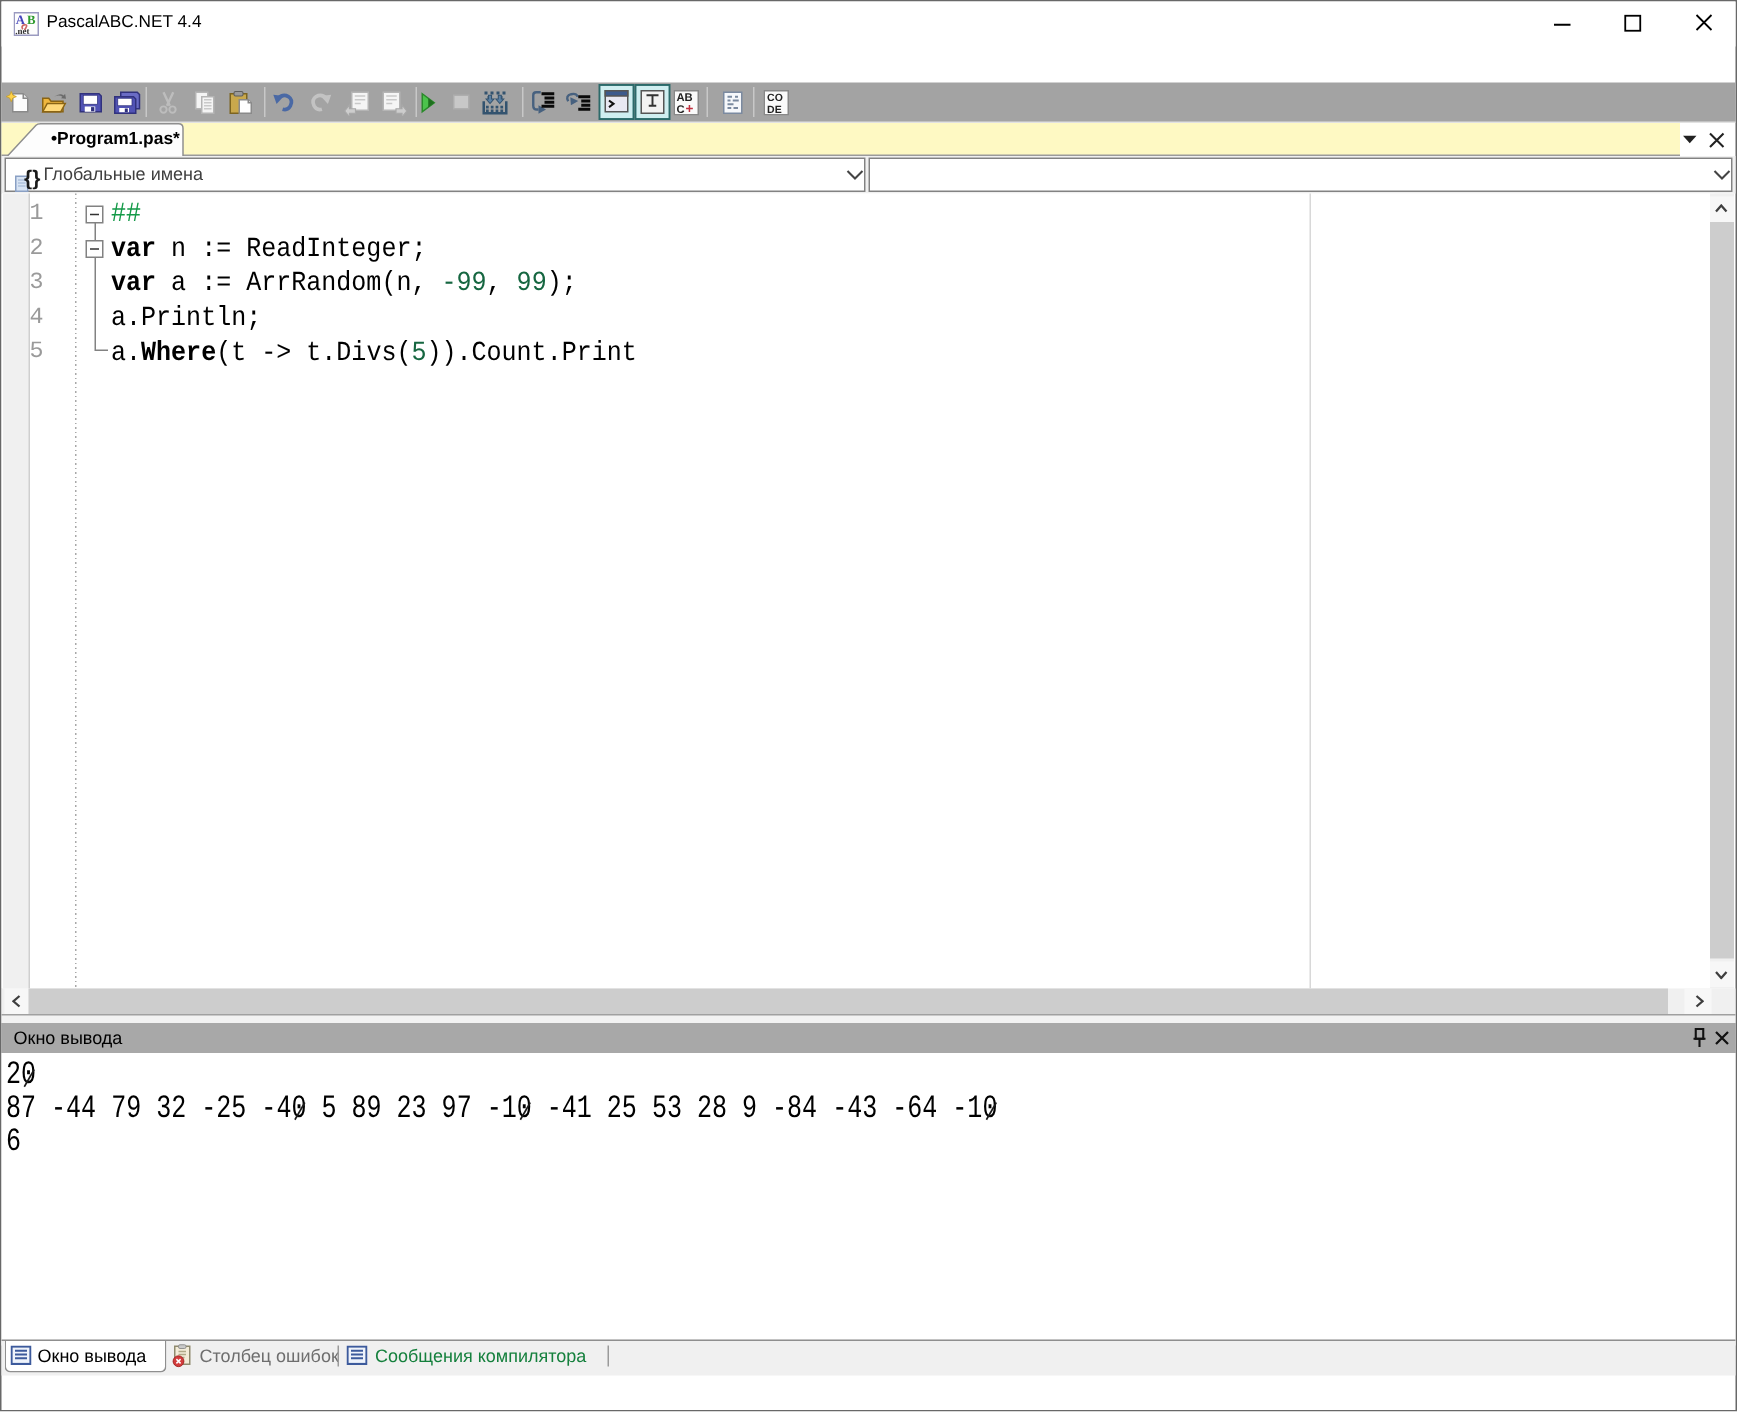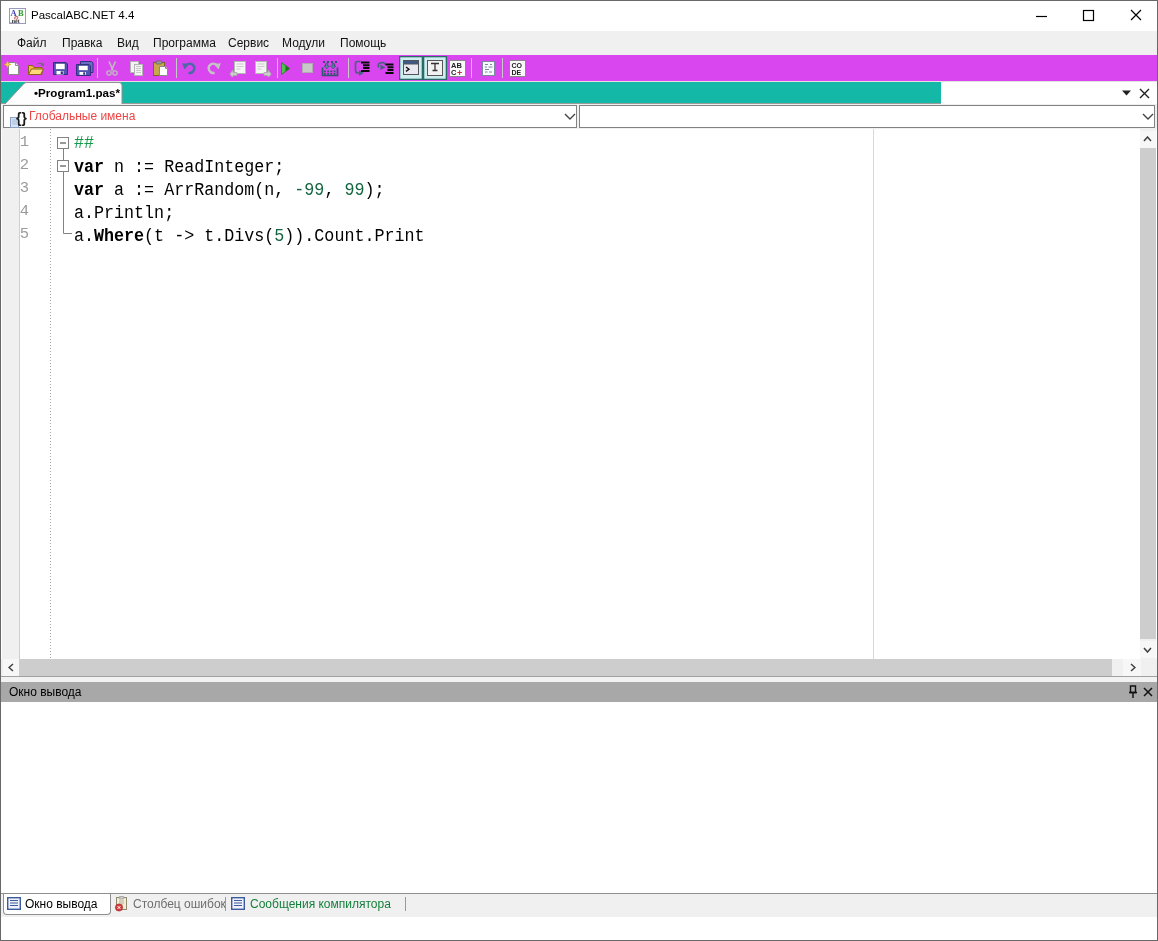--- a/index.html
+++ b/index.html
@@ -8,25 +8,25 @@
   #win { position:absolute; left:0; top:0; width:1158px; height:941px; border:1px solid #686868; }
   .abs { position:absolute; }
 
   
   #titlebar { left:0; top:0; width:1156px; height:30px; background:#fff; }
   #apptitle { left:30px; top:8px; font-size:11.5px; color:#000; }
   
   #menubar { left:0; top:30px; width:1156px; height:24px; background:#f0f0f0; font-size:12px; color:#111; }
   .mi { position:absolute; top:5px; }
   
-  #toolbar { left:0; top:54px; width:1156px; height:27px; background:#d946ef; border-bottom:1px solid #e2e2e2; }
+  #toolbar { left:0; top:54px; width:1156px; height:27px; background:#a3a3a3; border-bottom:1px solid #e2e2e2; }
   .tsep { position:absolute; top:3px; width:1px; height:20px; background:#c8c8c8; }
   .tico { position:absolute; top:5px; }
   
-  #tabstrip { left:0; top:81px; width:940px; height:22px; background:#14b8a6; border-bottom:1px solid #9b9b9b; }
+  #tabstrip { left:0; top:81px; width:1119px; height:22px; background:#fef9c3; border-bottom:1px solid #9b9b9b; }
   
   #comborow { left:0; top:103px; width:1156px; height:25px; background:#f0f0f0; }
   .combo { position:absolute; top:1px; height:23px; background:#fff; border:1px solid #828282; }
   
   #editor { left:0; top:128px; width:1142px; height:530px; background:#fff; }
   #selmargin { left:1px; top:0; width:18px; height:530px; background:#f0f0f0; border-right:1px solid #cfcfcf; }
   #foldsep { left:49px; top:0; width:1px; height:530px; background:repeating-linear-gradient(#a8a8a8 0 1px, transparent 1px 3px); }
   #marginline { left:872px; top:0; width:1px; height:530px; background:#d8d8d8; }
   .lnum { position:absolute; left:0px; width:28px; text-align:right; font-family:"Liberation Mono", monospace; font-size:15.5px; color:#9a9a9a; line-height:23px; }
   #code { left:73px; top:4px; font-family:"Liberation Mono", monospace; font-size:16.7px; line-height:20.9px; color:#000; white-space:pre; transform:scaleY(1.1); transform-origin:0 0; }
@@ -60,29 +60,20 @@
           <text x="1.2" y="14.8" font-family="Liberation Serif, serif" font-size="6" font-weight="bold" fill="#333">.net</text>
         </svg></span>
     <span id="apptitle" class="abs">PascalABC.NET 4.4</span>
     <svg class="abs" style="left:1034px; top:6px;" width="112" height="18" viewBox="0 0 112 18">
       <line x1="1" y1="9.5" x2="12" y2="9.5" stroke="#000" stroke-width="1.2"></line>
       <rect x="48.5" y="3.5" width="10" height="10" fill="none" stroke="#000" stroke-width="1.2"></rect>
       <path d="M96 3 L106 13 M106 3 L96 13" stroke="#000" stroke-width="1.2"></path>
     </svg>
   </div>
 
-  <div id="menubar" class="abs">
-    <span class="mi" style="left:16px;">Файл</span>
-    <span class="mi" style="left:61px;">Правка</span>
-    <span class="mi" style="left:116px;">Вид</span>
-    <span class="mi" style="left:152px;">Программа</span>
-    <span class="mi" style="left:227px;">Сервис</span>
-    <span class="mi" style="left:281px;">Модули</span>
-    <span class="mi" style="left:339px;">Помощь</span>
-  </div>
 
   <div id="toolbar" class="abs">
     <svg class="tico" style="left:3px;" width="17" height="17" viewBox="0 0 17 17">
         <path d="M4.5 2.5 h7 l3 3 v9 h-10 z" fill="#fdfdfd" stroke="#8a8a8a"></path>
         <path d="M11.5 2.5 v3 h3" fill="#e8e8e8" stroke="#8a8a8a"></path>
         <path d="M3.5 1 l1 2.4 2.4 1 -2.4 1 -1 2.4 -1-2.4 -2.4-1 2.4-1 z" fill="#ffd24a" stroke="#c8a12e" stroke-width="0.6"></path>
       </svg>
     <svg class="tico" style="left:26px;" width="19" height="17" viewBox="0 0 19 17">
         <path d="M1.5 14.5 v-9 h4 l1.5 2 h8 v7 z" fill="#efb73f" stroke="#8a6414"></path>
         <path d="M1.5 14.5 l3-5.5 h12 l-3 5.5 z" fill="#ffd97a" stroke="#8a6414"></path>
@@ -231,21 +222,21 @@
       </svg>
   </div>
 
   <div id="comborow" class="abs">
     <div class="combo" style="left:2px; width:574px;">
       <svg class="abs" style="left:5px; top:2px;" width="20" height="20" viewBox="0 0 20 20">
           <rect x="1.5" y="9.5" width="8" height="10" fill="#d8e4f4" stroke="#8aa0c4"></rect>
           <path d="M3 12 h5 M3 14 h5 M3 16 h5" stroke="#9ab0d0" stroke-width="0.8"></path>
           <text x="7" y="15" font-size="14" font-weight="bold" font-family="Liberation Sans" fill="#1a1a1a">{}</text>
         </svg>
-      <span class="abs" style="left:25px; top:3px; font-size:12px; color:#ef4444;">Глобальные имена</span>
+      <span class="abs" style="left:25px; top:3px; font-size:12px; color:#404040;">Глобальные имена</span>
       <svg class="abs" style="left:560px; top:7px;" width="12" height="8" viewBox="0 0 12 8">
           <path d="M1 1 L6 6 L11 1" fill="none" stroke="#444" stroke-width="1.4"></path>
         </svg>
     </div>
     <div class="combo" style="left:578px; width:576px;">
       <svg class="abs" style="left:562px; top:7px;" width="12" height="8" viewBox="0 0 12 8">
           <path d="M1 1 L6 6 L11 1" fill="none" stroke="#444" stroke-width="1.4"></path>
         </svg>
     </div>
   </div>
@@ -307,20 +298,33 @@
   <div id="outhead" class="abs">
     <span class="abs" style="left:8px; top:3px;">Окно вывода</span>
     <svg class="abs" style="left:1126px; top:3px;" width="12" height="14" viewBox="0 0 12 14">
         <path d="M3.5 1 h5 v6.5 h-5 z" fill="none" stroke="#111" stroke-width="1.4"></path>
         <path d="M2 7.5 h8 M6 7.5 V13" stroke="#111" stroke-width="1.4"></path>
       </svg>
     <svg class="abs" style="left:1142px; top:5px;" width="10" height="10" viewBox="0 0 10 10">
         <path d="M1 1 L9 9 M9 1 L1 9" stroke="#111" stroke-width="1.5"></path>
       </svg>
   </div>
+  <div id="output" class="abs">
+    <div id="outtext" class="abs">20
+87 -44 79 32 -25 -40 5 89 23 97 -10 -41 25 53 28 9 -84 -43 -64 -10
+6</div>
+    <svg class="abs" style="left:0; top:0;" width="700" height="80" viewBox="0 0 700 80">
+      <g stroke="#1a1a1a" stroke-width="1.1">
+        <line x1="15.2" y1="22.5" x2="21.8" y2="11"></line>
+        <line x1="195.6" y1="44.5" x2="202.2" y2="33"></line>
+        <line x1="345.9" y1="44.5" x2="352.5" y2="33"></line>
+        <line x1="656.6" y1="44.5" x2="663.2" y2="33"></line>
+      </g>
+    </svg>
+  </div>
 
   <div id="btabs" class="abs">
     <div class="abs" style="left:2px; top:0px; width:108px; height:21px; background:#fff; border:1px solid #8f8f8f; border-top:none; border-radius:0 0 4px 4px;"></div>
     <svg class="abs" style="left:6px; top:3px;" width="14" height="13" viewBox="0 0 14 13">
         <rect x="0.7" y="0.7" width="12.6" height="11.6" fill="#eef3fb" stroke="#3c5a9c" stroke-width="1.4"></rect>
         <path d="M3 3.5 h8 M3 6 h8 M3 8.5 h8" stroke="#3c5a9c" stroke-width="1.2"></path>
       </svg>
     <span class="abs" style="left:24px; top:3px; color:#000;">Окно вывода</span>
     <svg class="abs" style="left:113px; top:2px;" width="16" height="16" viewBox="0 0 16 16">
         <rect x="2.5" y="1.5" width="10" height="12" fill="#f3ecd8" stroke="#8f8a6e"></rect>

